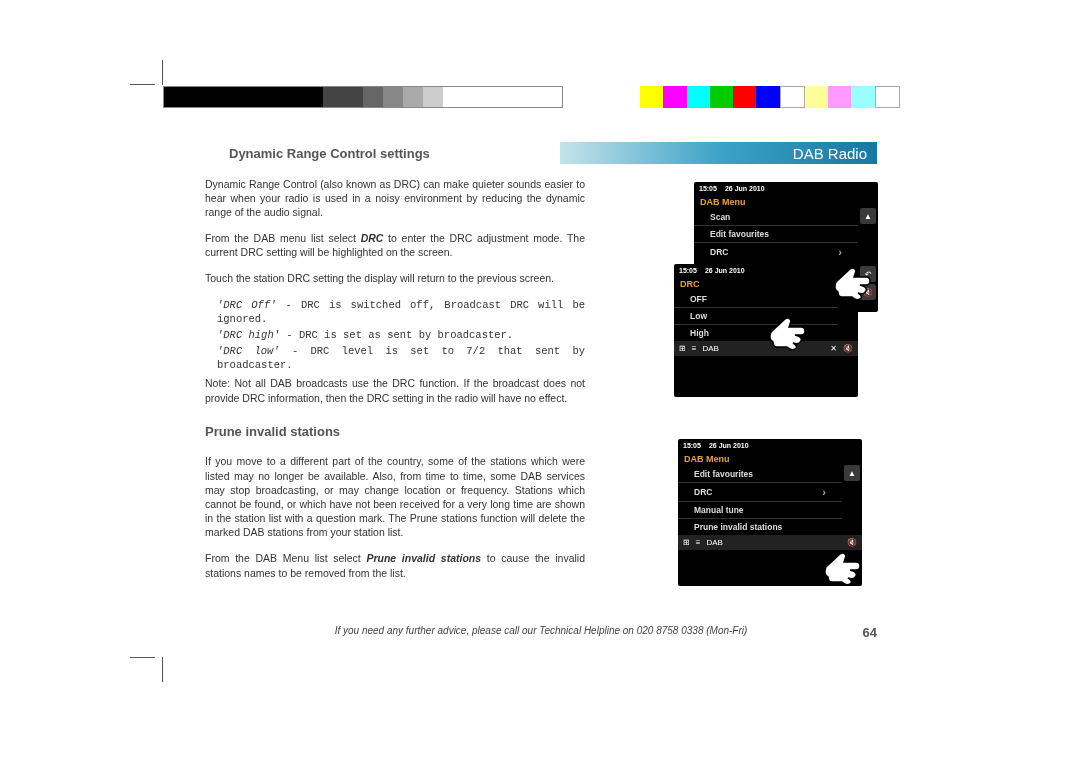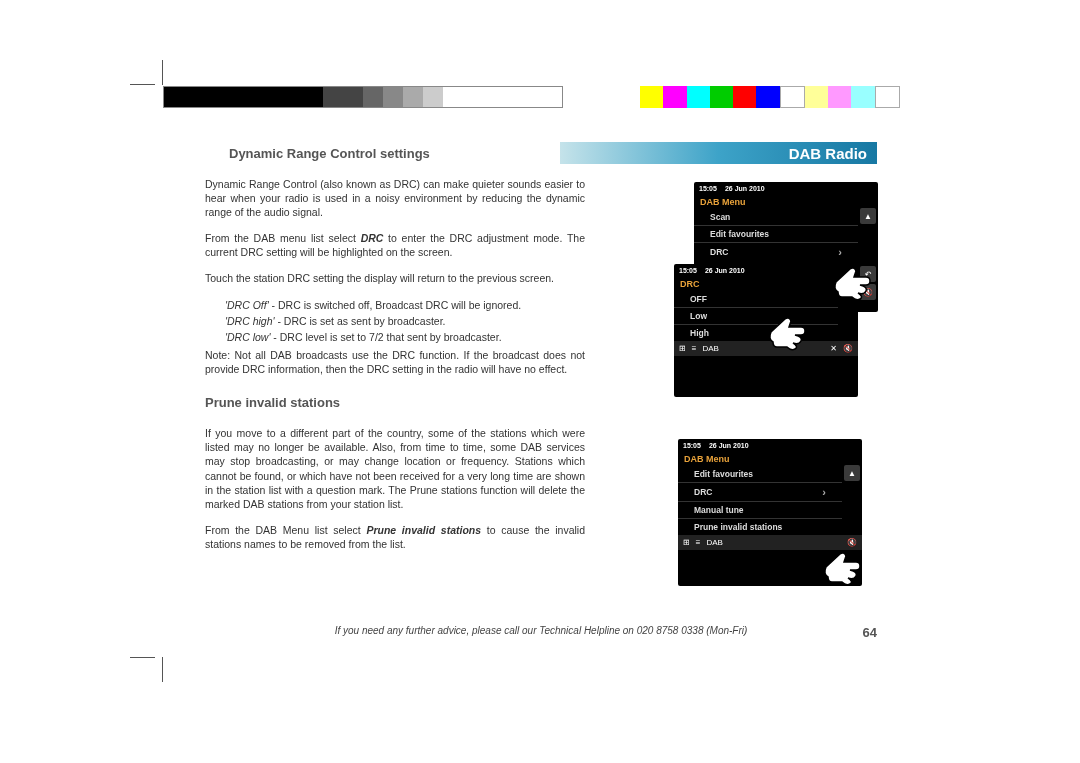--- a/index.html
+++ b/index.html
@@ -10,26 +10,26 @@
   .crop-tl-h { top: 84px; left: 130px; width: 25px; height: 1px; background: #555; }
   .crop-tl-v { top: 60px; left: 162px; width: 1px; height: 25px; background: #555; }
   .crop-bl-h { top: 657px; left: 130px; width: 25px; height: 1px; background: #555; }
   .crop-bl-v { top: 657px; left: 162px; width: 1px; height: 25px; background: #555; }
   .cb-wide { position: absolute; top: 86px; left: 163px; width: 400px; height: 22px; background: linear-gradient(to right, #000 0%, #000 40%, #444 40%, #444 50%, #666 50%, #666 55%, #888 55%, #888 60%, #aaa 60%, #aaa 65%, #ccc 65%, #ccc 70%, #fff 70%); border: 0.5px solid #888;}
   .cb-right { position: absolute; top: 86px; left: 640px; width: 260px; height: 22px; display: flex; }
   .cb-right div { flex: 1; }
   .header-bar { position: absolute; top: 142px; left: 560px; width: 317px; height: 22px;
     background: linear-gradient(to right, #c5e3ea 0%, #3da3c8 50%, #1778a3 100%);
     display: flex; align-items: center; justify-content: flex-end; padding-right: 10px; }
-  .header-bar span { color: #fff; font-weight: bold; font-size: 15px; }
+  .header-bar span { color: #fff; font-weight: normal; font-size: 15px; }
 
   .section-title { font-weight: bold; font-size: 13px; color: #555; margin-bottom: 14px; padding-left: 24px; }
   .left-col { position: absolute; top: 145px; left: 205px; width: 380px; font-size: 10.5px; color: #333; line-height: 1.35; }
   .left-col p { margin-bottom: 12px; text-align: justify; }
-  .left-col .indent { margin-left: 20px; margin-bottom: 2px; }
+  .left-col .indent { margin-left: 12px; margin-bottom: 2px; font-family: Liberation Mono, monospace; }
   .bold-inline { font-weight: bold; font-style: italic; }
   .italic-inline { font-style: italic; }
 
   .h2 { font-weight: bold; font-size: 13px; color: #555; margin-top: 18px; margin-bottom: 14px; }
 
   .screens { position: absolute; top: 182px; left: 678px; width: 200px; }
   .screen { position: absolute; background: #000; color: #fff; font-size: 8px; width: 184px; border-radius: 2px; overflow: hidden; }
   .screen .topbar { display: flex; gap: 8px; padding: 3px 5px; font-size: 7px; font-weight: bold; }
   .screen .menu-title { color: #e8a23a; font-weight: bold; padding: 2px 6px; font-size: 9px; }
   .screen .row { display: flex; justify-content: space-between; align-items: center; padding: 3px 16px; border-bottom: 1px solid #333; color: #ddd; font-size: 8.5px; font-weight: bold; }

